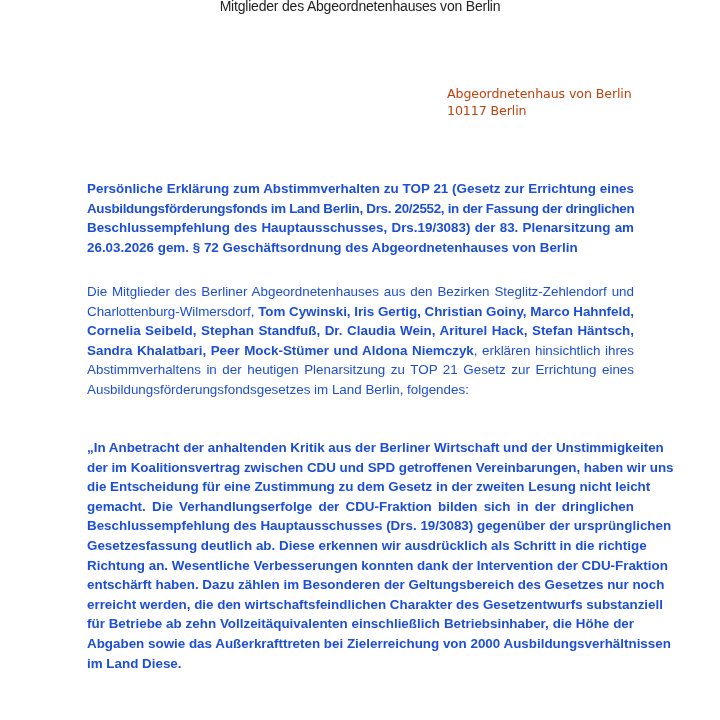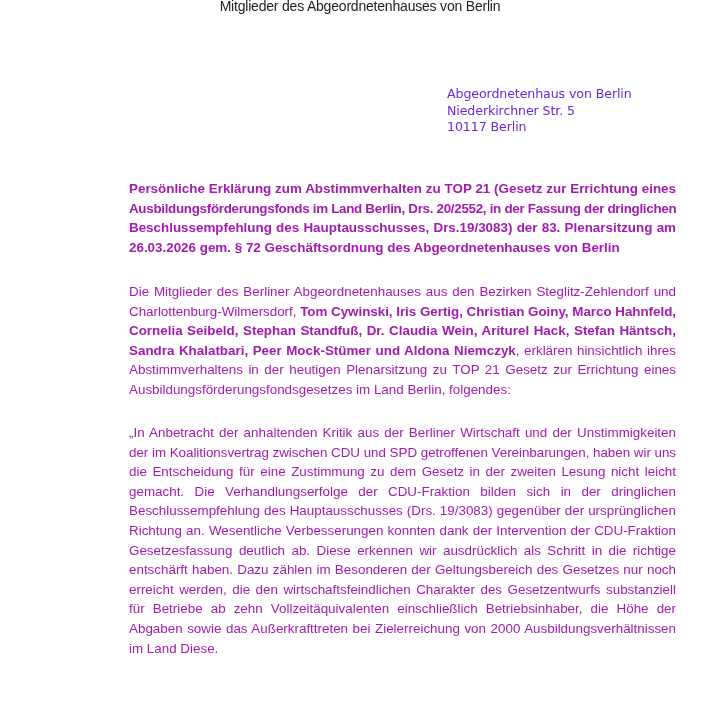--- a/index.html
+++ b/index.html
@@ -5,44 +5,42 @@
   html, body { margin:0; padding:0; background:#ffffff; }
   body { width:720px; height:720px; overflow:hidden; position:relative; color:#111; }
   .header {
     position:absolute; top:-2px; left:0; width:720px; text-align:center;
     font-family:"Liberation Sans Narrow","Liberation Sans",sans-serif;
     font-size:14px; color:#222; letter-spacing:-0.2px;
   }
   .address {
     position:absolute; left:447px; top:86px;
     font-family:"DejaVu Sans", sans-serif; font-size:12.6px; line-height:16.6px;
-    color:#6d28d9; letter-spacing:-0.1px;
+    color:#c2410c; letter-spacing:-0.1px;
   }
   .address div { white-space:nowrap; }
   .block {
     position:absolute; left:87px; width:547px;
     font-family:"Liberation Sans", sans-serif; font-size:13.4px; line-height:19.6px;
-    color:#a21caf;
-    margin-left:42px;
+    color:#1d4ed8;
   }
   .line { display:block; white-space:nowrap; text-align:justify; text-align-last:justify; height:19.6px; overflow:visible; }
   .line.last { text-align-last:left; }
   .title { top:179px; font-weight:bold; }
   .p1 { top:282px; }
-  .p2 { top:423px; }
+  .p2 { top:438px;font-weight:bold; }
   b { font-weight:bold; }
 </style>
 </head>
 <body>
 
 <div class="header">Mitglieder des Abgeordnetenhauses von Berlin</div>
 
 <div class="address">
   <div>Abgeordnetenhaus von Berlin</div>
-  <div>Niederkirchner Str. 5</div>
   <div>10117 Berlin</div>
 </div>
 
 <div class="block title">
   <span class="line" style="white-space: nowrap;">Persönliche Erklärung zum Abstimmverhalten zu TOP 21 (Gesetz zur Errichtung eines</span>
   <span class="line" style="white-space: nowrap; letter-spacing: -0.303089px;">Ausbildungsförderungsfonds im Land Berlin, Drs. 20/2552,  in der Fassung der dringlichen</span>
   <span class="line" style="white-space: nowrap;">Beschlussempfehlung des Hauptausschusses, Drs.19/3083) der 83. Plenarsitzung am</span>
   <span class="line last">26.03.2026 gem. § 72 Geschäftsordnung des Abgeordnetenhauses von Berlin</span>
 </div>
 
@@ -54,20 +52,20 @@
   <span class="line" style="white-space: nowrap;">Abstimmverhaltens in der heutigen Plenarsitzung zu TOP 21 Gesetz zur Errichtung eines</span>
   <span class="line last">Ausbildungsförderungsfondsgesetzes im Land Berlin, folgendes:</span>
 </div>
 
 <div class="block p2">
   <span class="line" style="white-space: nowrap;">„In Anbetracht der anhaltenden Kritik aus der Berliner Wirtschaft und der Unstimmigkeiten</span>
   <span class="line" style="white-space: nowrap; letter-spacing: -0.0325072px;">der im Koalitionsvertrag zwischen CDU und SPD getroffenen Vereinbarungen, haben wir uns</span>
   <span class="line" style="white-space: nowrap;">die Entscheidung für eine Zustimmung zu dem Gesetz in der zweiten Lesung nicht leicht</span>
   <span class="line" style="white-space: nowrap;">gemacht. Die Verhandlungserfolge der CDU-Fraktion bilden sich in der dringlichen</span>
   <span class="line" style="white-space: nowrap;">Beschlussempfehlung des Hauptausschusses (Drs. 19/3083) gegenüber der ursprünglichen</span>
+  <span class="line" style="white-space: nowrap;">Gesetzesfassung deutlich ab. Diese erkennen wir ausdrücklich als Schritt in die richtige</span>
   <span class="line" style="white-space: nowrap;">Richtung an. Wesentliche Verbesserungen konnten dank der Intervention der CDU-Fraktion</span>
-  <span class="line" style="white-space: nowrap;">Gesetzesfassung deutlich ab. Diese erkennen wir ausdrücklich als Schritt in die richtige</span>
   <span class="line" style="white-space: nowrap;">entschärft haben. Dazu zählen im Besonderen der Geltungsbereich des Gesetzes nur noch</span>
   <span class="line" style="white-space: nowrap;">erreicht werden, die den wirtschaftsfeindlichen Charakter des Gesetzentwurfs substanziell</span>
   <span class="line" style="white-space: nowrap;">für Betriebe ab zehn Vollzeitäquivalenten einschließlich Betriebsinhaber, die Höhe der</span>
   <span class="line" style="white-space: nowrap;">Abgaben sowie das Außerkrafttreten bei Zielerreichung von 2000 Ausbildungsverhältnissen</span>
   <span class="line last">im Land Diese.</span>
 </div>
 
 </body></html>

